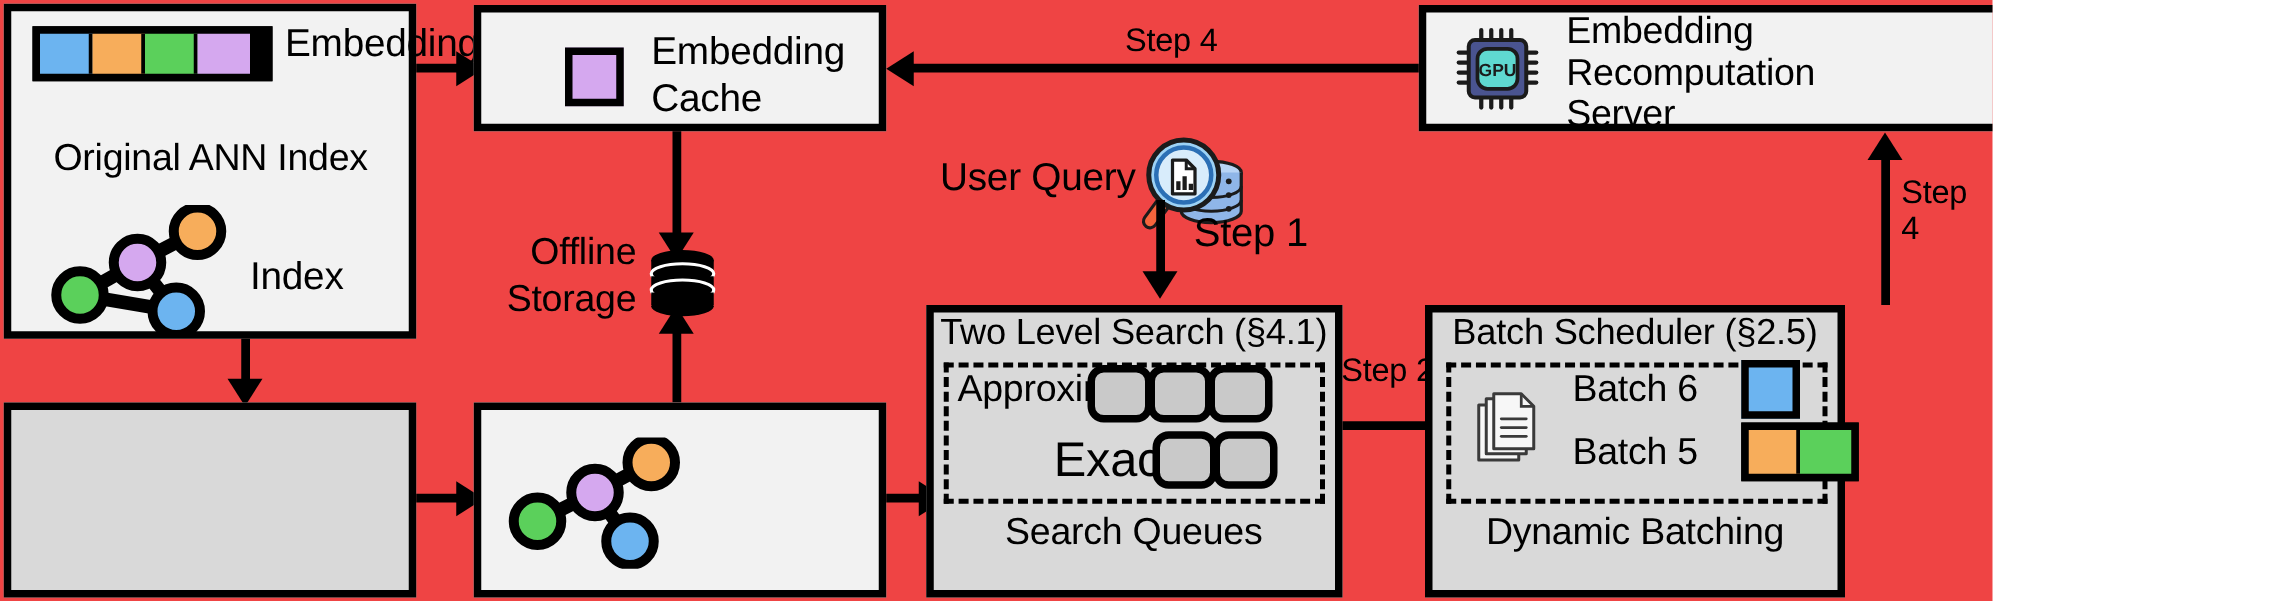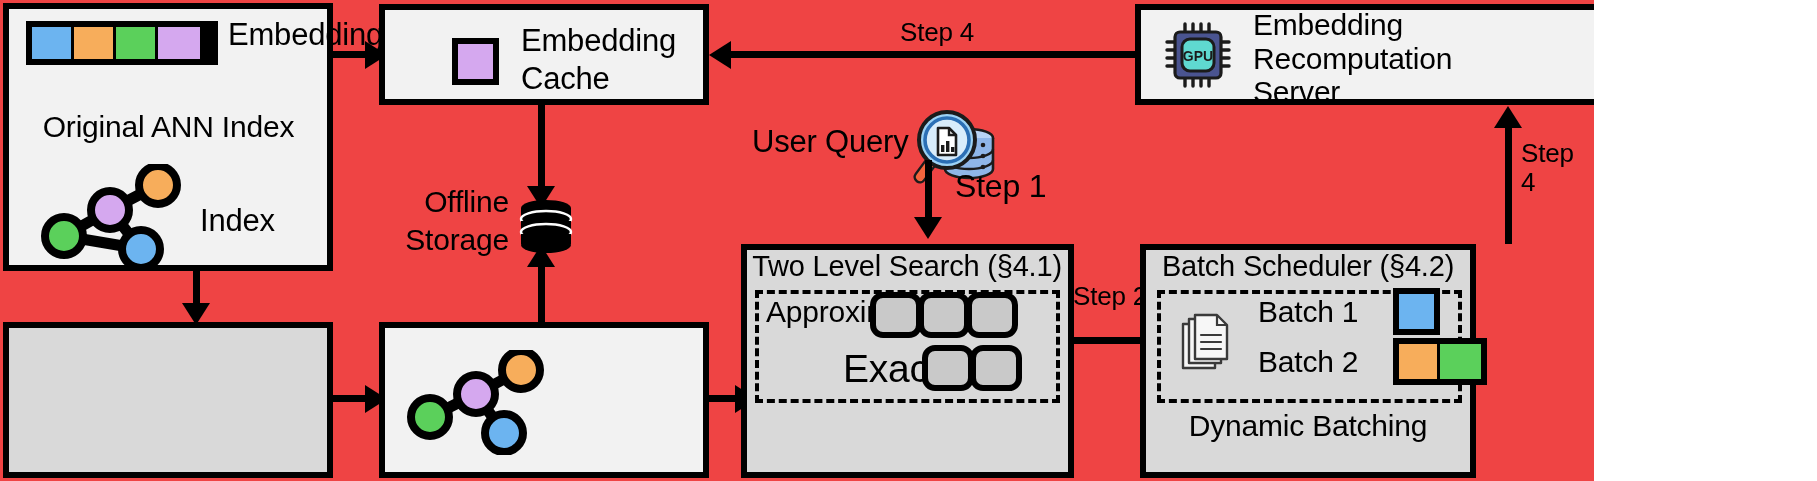--- a/index.html
+++ b/index.html
@@ -264,49 +264,50 @@
     <div class="slot" style="margin-left:-4px;"></div>
     <div class="slot" style="margin-left:-4px;"></div>
   </div>
 
   <div class="lbl" style="left:843px; top:347px; font-size:39px;">Exact</div>
   <div class="slot-row" style="left:1010px; top:345px;">
     <div class="slot" style="margin-left:-88px;"></div>
     <div class="slot" style="margin-left:-4px;"></div>
   </div>
 
+  <div class="lbl center" style="left:748px; top:409px; width:318px; font-size:30px;">Search Queues</div>
 
   <div class="hline" style="left:1074px; top:337px; width:75px;"></div>
   <div class="arrowhead ar-right" style="left:1143px; top:327px;"></div>
   <div class="lbl bold" style="left:1073px; top:282px; font-size:26px;">Step 2</div>
 
   <div class="box shaded" style="left:1140px; top:244px; width:336px; height:234px;">
   </div>
-  <div class="lbl bold center" style="left:1147px; top:250px; width:322px; font-size:29px;">Batch Scheduler (§4.2)</div>
+  <div class="lbl bold center" style="left:1147px; top:250px; width:322px; font-size:29px;">Batch Scheduler (§2.5)</div>
 
   <div class="dashbox" style="left:1157px; top:290px; width:305px; height:113px;"></div>
 
   <svg class="icon" width="62" height="66" style="left:1178px; top:312px;" viewBox="0 0 62 66">
     <g fill="#f7f7f7" stroke="#3a3a3a" stroke-width="2.4" stroke-linejoin="round">
       <path d="M5 12 h22 l10 10 v34 h-32 z"></path>
       <path d="M11 7 h22 l10 10 v34 h-32 z"></path>
       <path d="M17 3 h22 l10 10 v34 h-32 z"></path>
     </g>
     <path d="M39 3 v10 h10" fill="none" stroke="#3a3a3a" stroke-width="2.2"></path>
     <g stroke="#3a3a3a" stroke-width="2.2" stroke-linecap="round">
       <line x1="23" y1="23" x2="43" y2="23"></line>
       <line x1="23" y1="30" x2="43" y2="30"></line>
       <line x1="23" y1="37" x2="43" y2="37"></line>
     </g>
   </svg>
 
-  <div class="lbl" style="left:1258px; top:295px; font-size:30px;">Batch 1</div>
+  <div class="lbl" style="left:1258px; top:295px; font-size:30px;">Batch 6</div>
   <div class="sq" style="left:1393px; top:288px; width:47px; height:47px; background:#6cb4f0;"></div>
 
-  <div class="lbl" style="left:1258px; top:345px; font-size:30px;">Batch 2</div>
+  <div class="lbl" style="left:1258px; top:345px; font-size:30px;">Batch 5</div>
   <div class="chip-strip" style="left:1393px; top:338px; width:94px; height:47px;">
     <div class="chip" style="background:#f7ad5b; width:41px;"></div>
     <div class="chip" style="background:#5bd05b; width:41px;"></div>
   </div>
 
   <div class="lbl center" style="left:1147px; top:409px; width:322px; font-size:30px;">Dynamic Batching</div>
 
   <div class="vline" style="left:1505px; top:125px; height:119px;"></div>
   <div class="arrowhead ar-up" style="left:1494px; top:106px;"></div>
   <div class="lbl bold" style="left:1521px; top:139px; font-size:26px;">Step 4</div>

